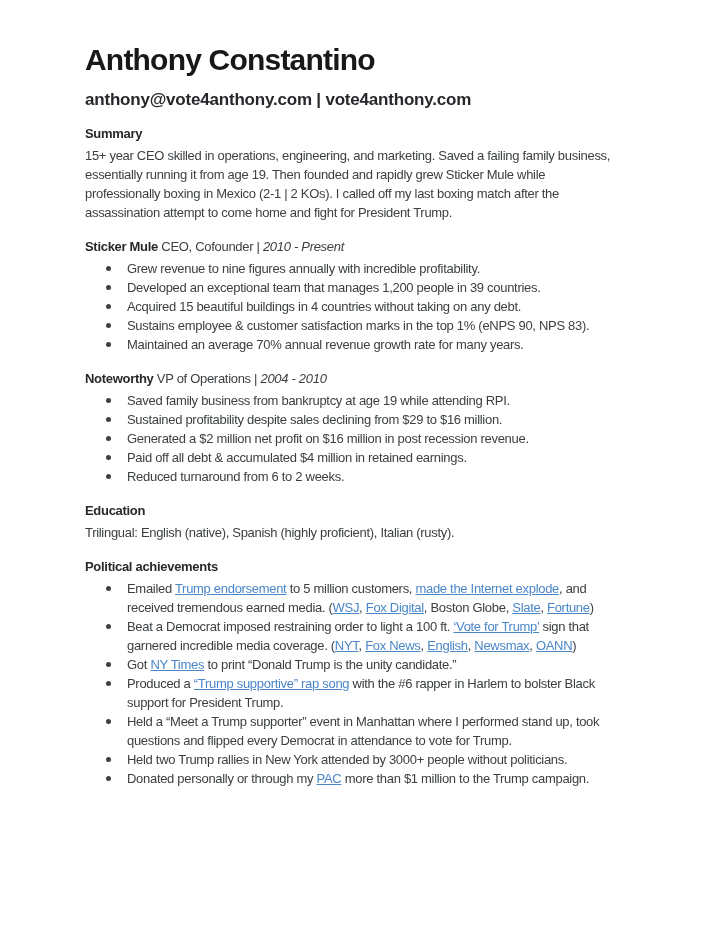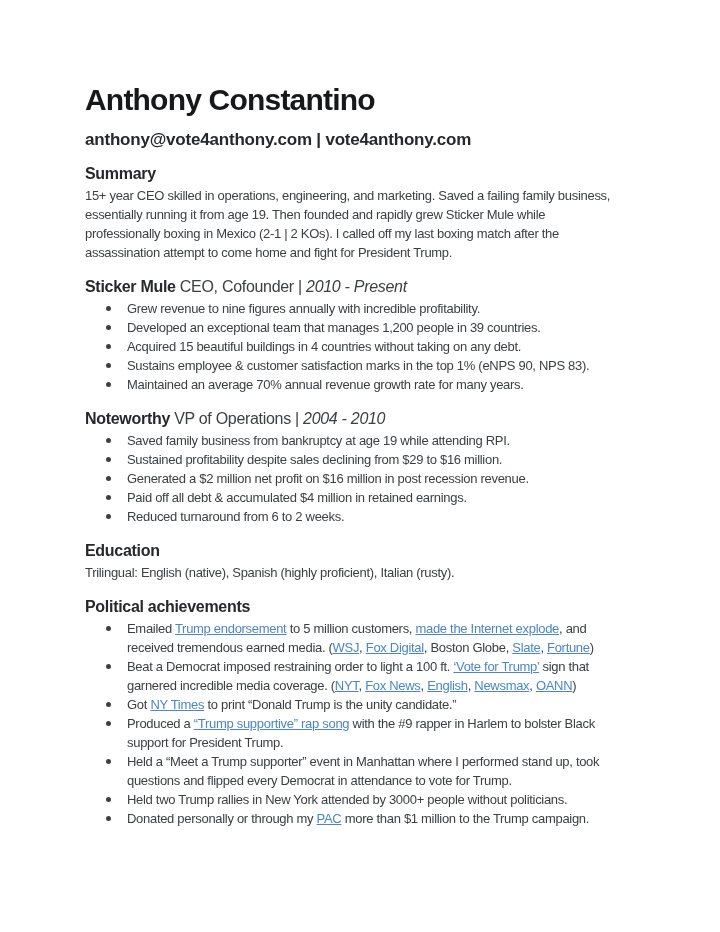--- a/index.html
+++ b/index.html
@@ -9,41 +9,41 @@
     width: 720px;
     height: 932px;
     overflow: hidden;
     font-family: "Liberation Sans", "DejaVu Sans", sans-serif;
     color: #3c4043;
   }
   .page {
     box-sizing: border-box;
     width: 568px;
     height: 932px;
-    padding: 84px 70px 0 85px;
+    padding: 44px 70px 0 85px;
     background: #ffffff;
   }
   h1.name {
     margin: 0 0 14px 0;
     font-size: 30px;
     line-height: 1.05;
     font-weight: bold;
     letter-spacing: -0.8px;
     color: #17181a;
   }
   .contact {
     font-size: 17px;
     font-weight: bold;
     line-height: 19px;
     color: #26282b;
     letter-spacing: -0.2px;
   }
   .section { margin-top: 15px; }
   .heading {
-    font-size: 16px;
+    font-size: 13px;
     line-height: 19px;
     margin-bottom: 3px;
     white-space: pre;
     letter-spacing: -0.3px;
   }
   .line {
     font-size: 13px;
     line-height: 19px;
     white-space: pre;
     letter-spacing: -0.3px;
@@ -136,21 +136,21 @@
             <div class="line"><span class="">received tremendous earned media. (</span><a class="link" href="#">WSJ</a><span class="">, </span><a class="link" href="#">Fox Digital</a><span class="">, Boston Globe, </span><a class="link" href="#">Slate</a><span class="">, </span><a class="link" href="#">Fortune</a><span class="">)</span></div>
           </div>
           <div class="bullet">
             <div class="line"><span class="">Beat a Democrat imposed restraining order to light a 100 ft. </span><a class="link" href="#">‘Vote for Trump’</a><span class=""> sign that</span></div>
             <div class="line"><span class="">garnered incredible media coverage. (</span><a class="link" href="#">NYT</a><span class="">, </span><a class="link" href="#">Fox News</a><span class="">, </span><a class="link" href="#">English</a><span class="">, </span><a class="link" href="#">Newsmax</a><span class="">, </span><a class="link" href="#">OANN</a><span class="">)</span></div>
           </div>
           <div class="bullet">
             <div class="line"><span class="">Got </span><a class="link" href="#">NY Times</a><span class=""> to print “Donald Trump is the unity candidate.”</span></div>
           </div>
           <div class="bullet">
-            <div class="line"><span class="">Produced a </span><a class="link" href="#">“Trump supportive” rap song</a><span class=""> with the #9 rapper in Harlem to bolster Black</span></div>
+            <div class="line"><span class="">Produced a </span><a class="link" href="#">“Trump supportive” rap song</a><span class=""> with the #6 rapper in Harlem to bolster Black</span></div>
             <div class="line"><span class="">support for President Trump.</span></div>
           </div>
           <div class="bullet">
             <div class="line"><span class="">Held a “Meet a Trump supporter” event in Manhattan where I performed stand up, took</span></div>
             <div class="line"><span class="">questions and flipped every Democrat in attendance to vote for Trump.</span></div>
           </div>
           <div class="bullet">
             <div class="line"><span class="">Held two Trump rallies in New York attended by 3000+ people without politicians.</span></div>
           </div>
           <div class="bullet">

